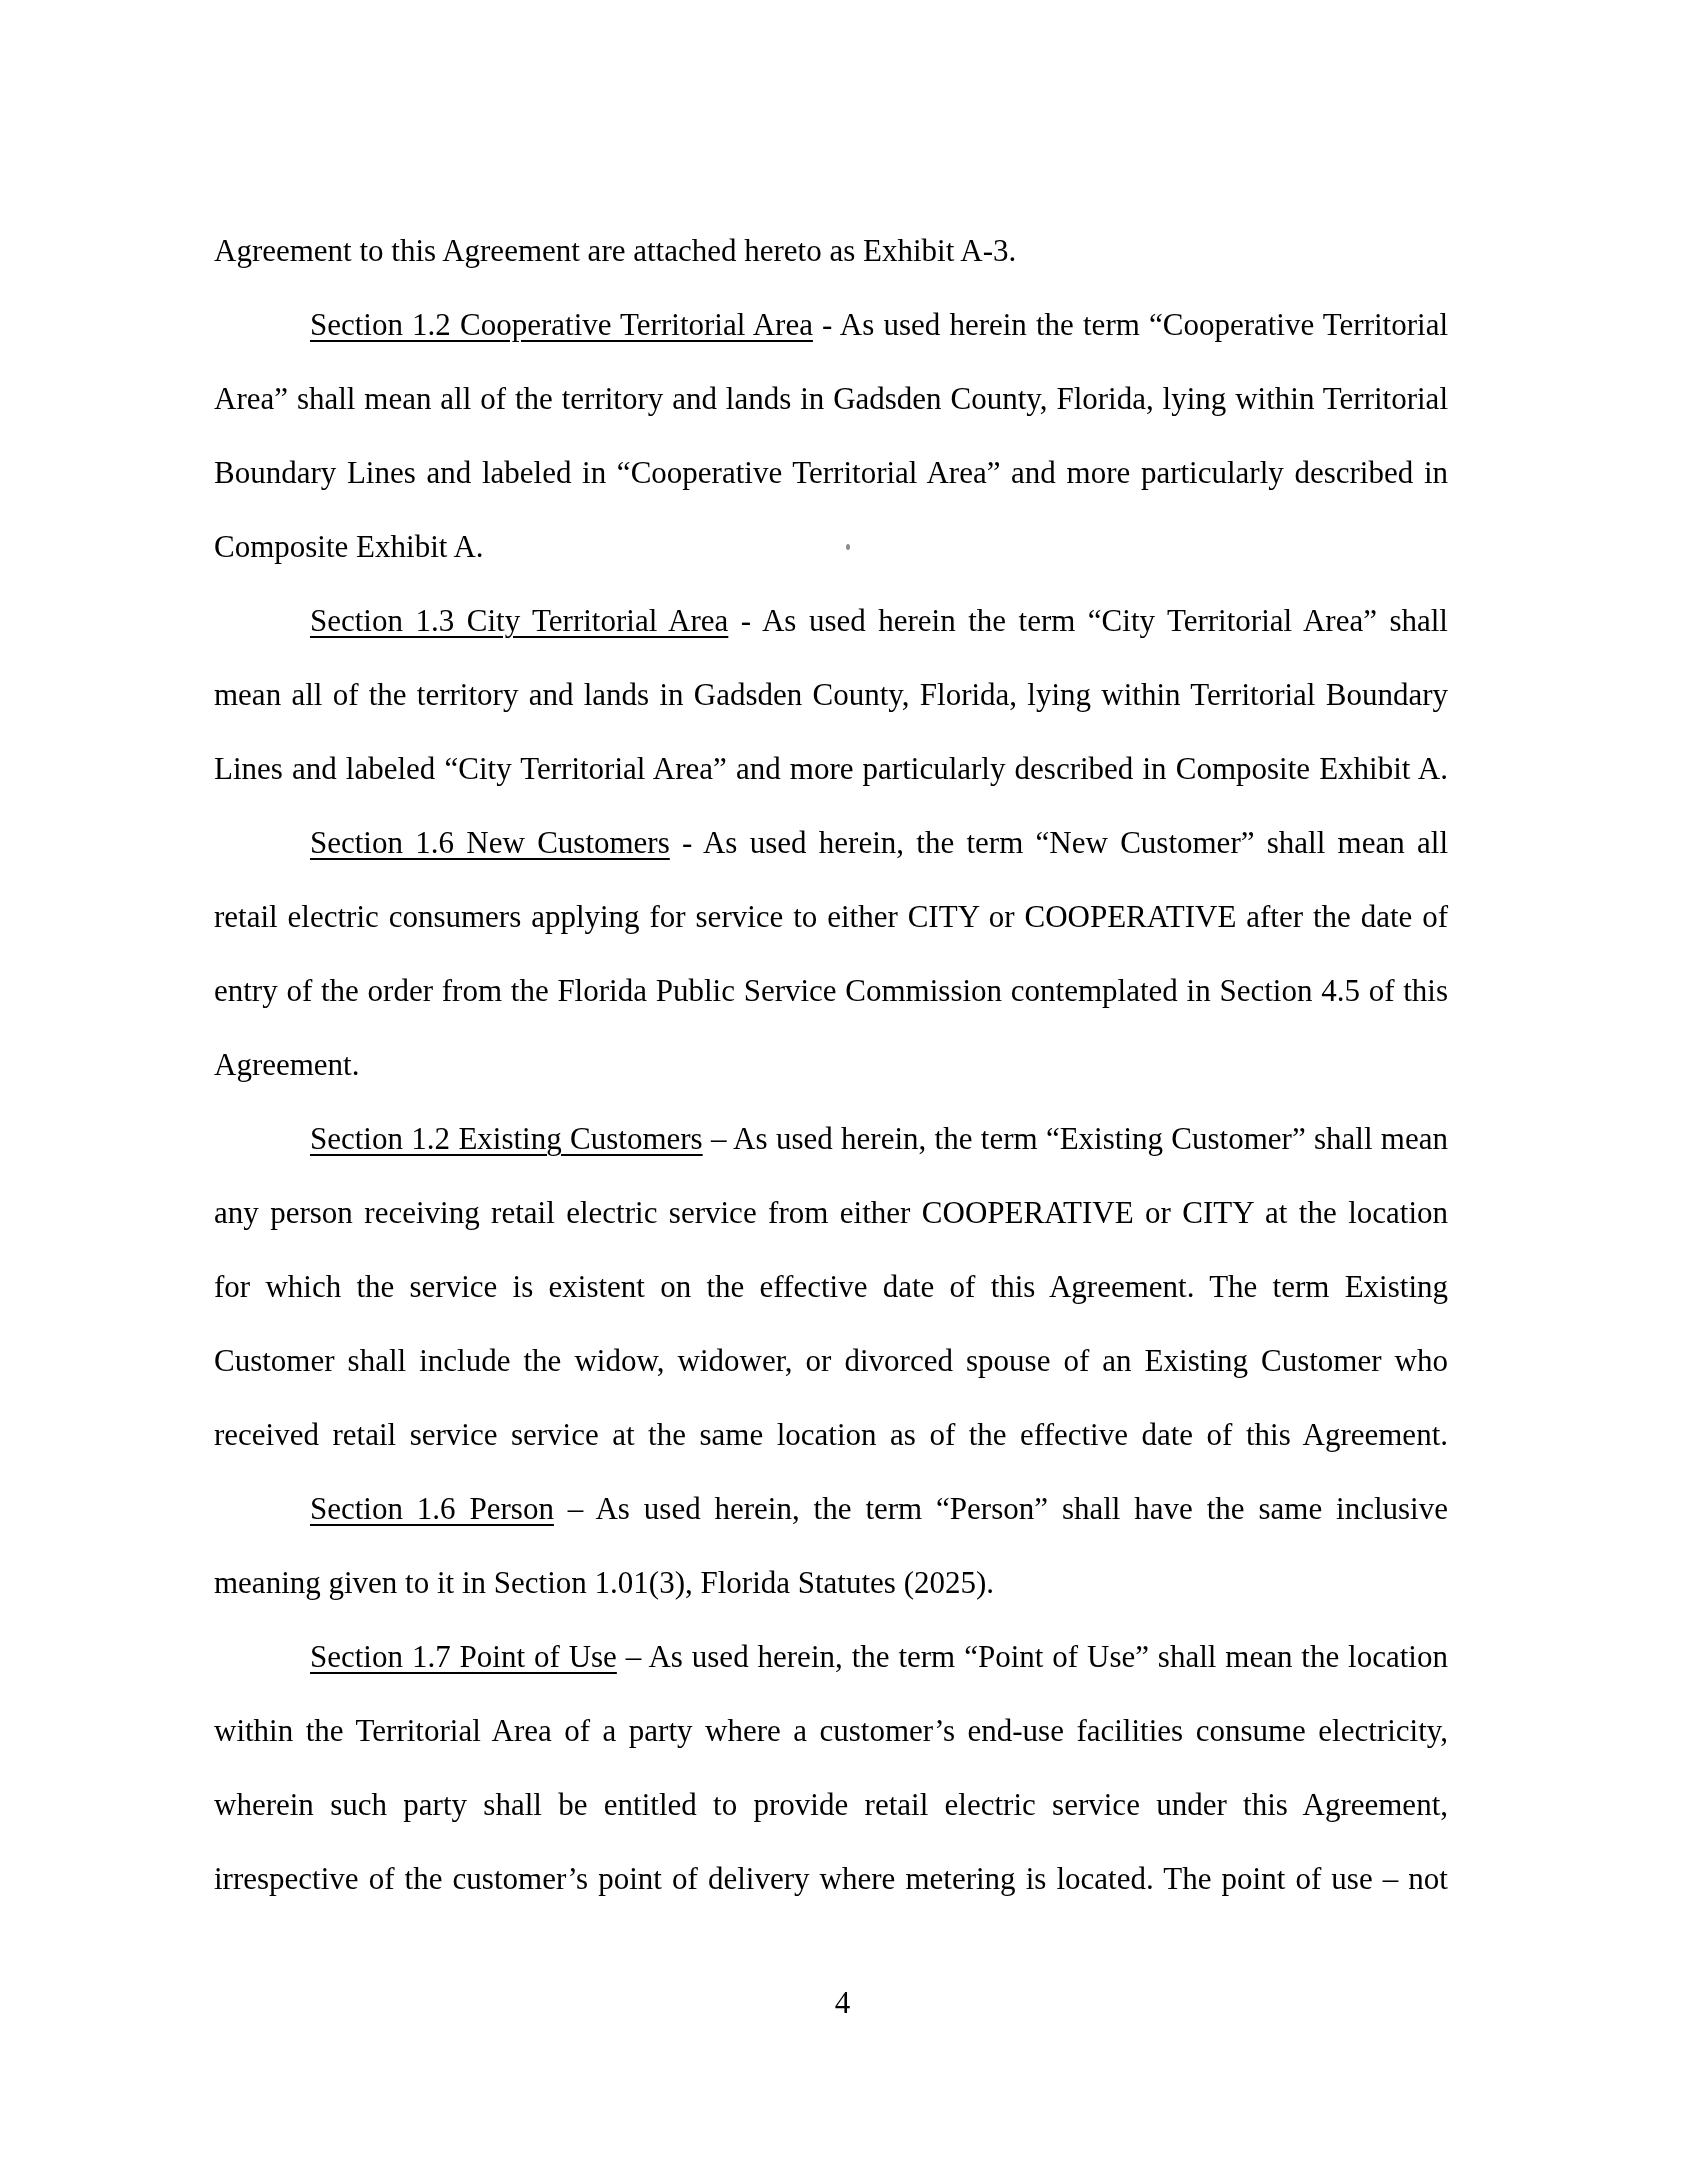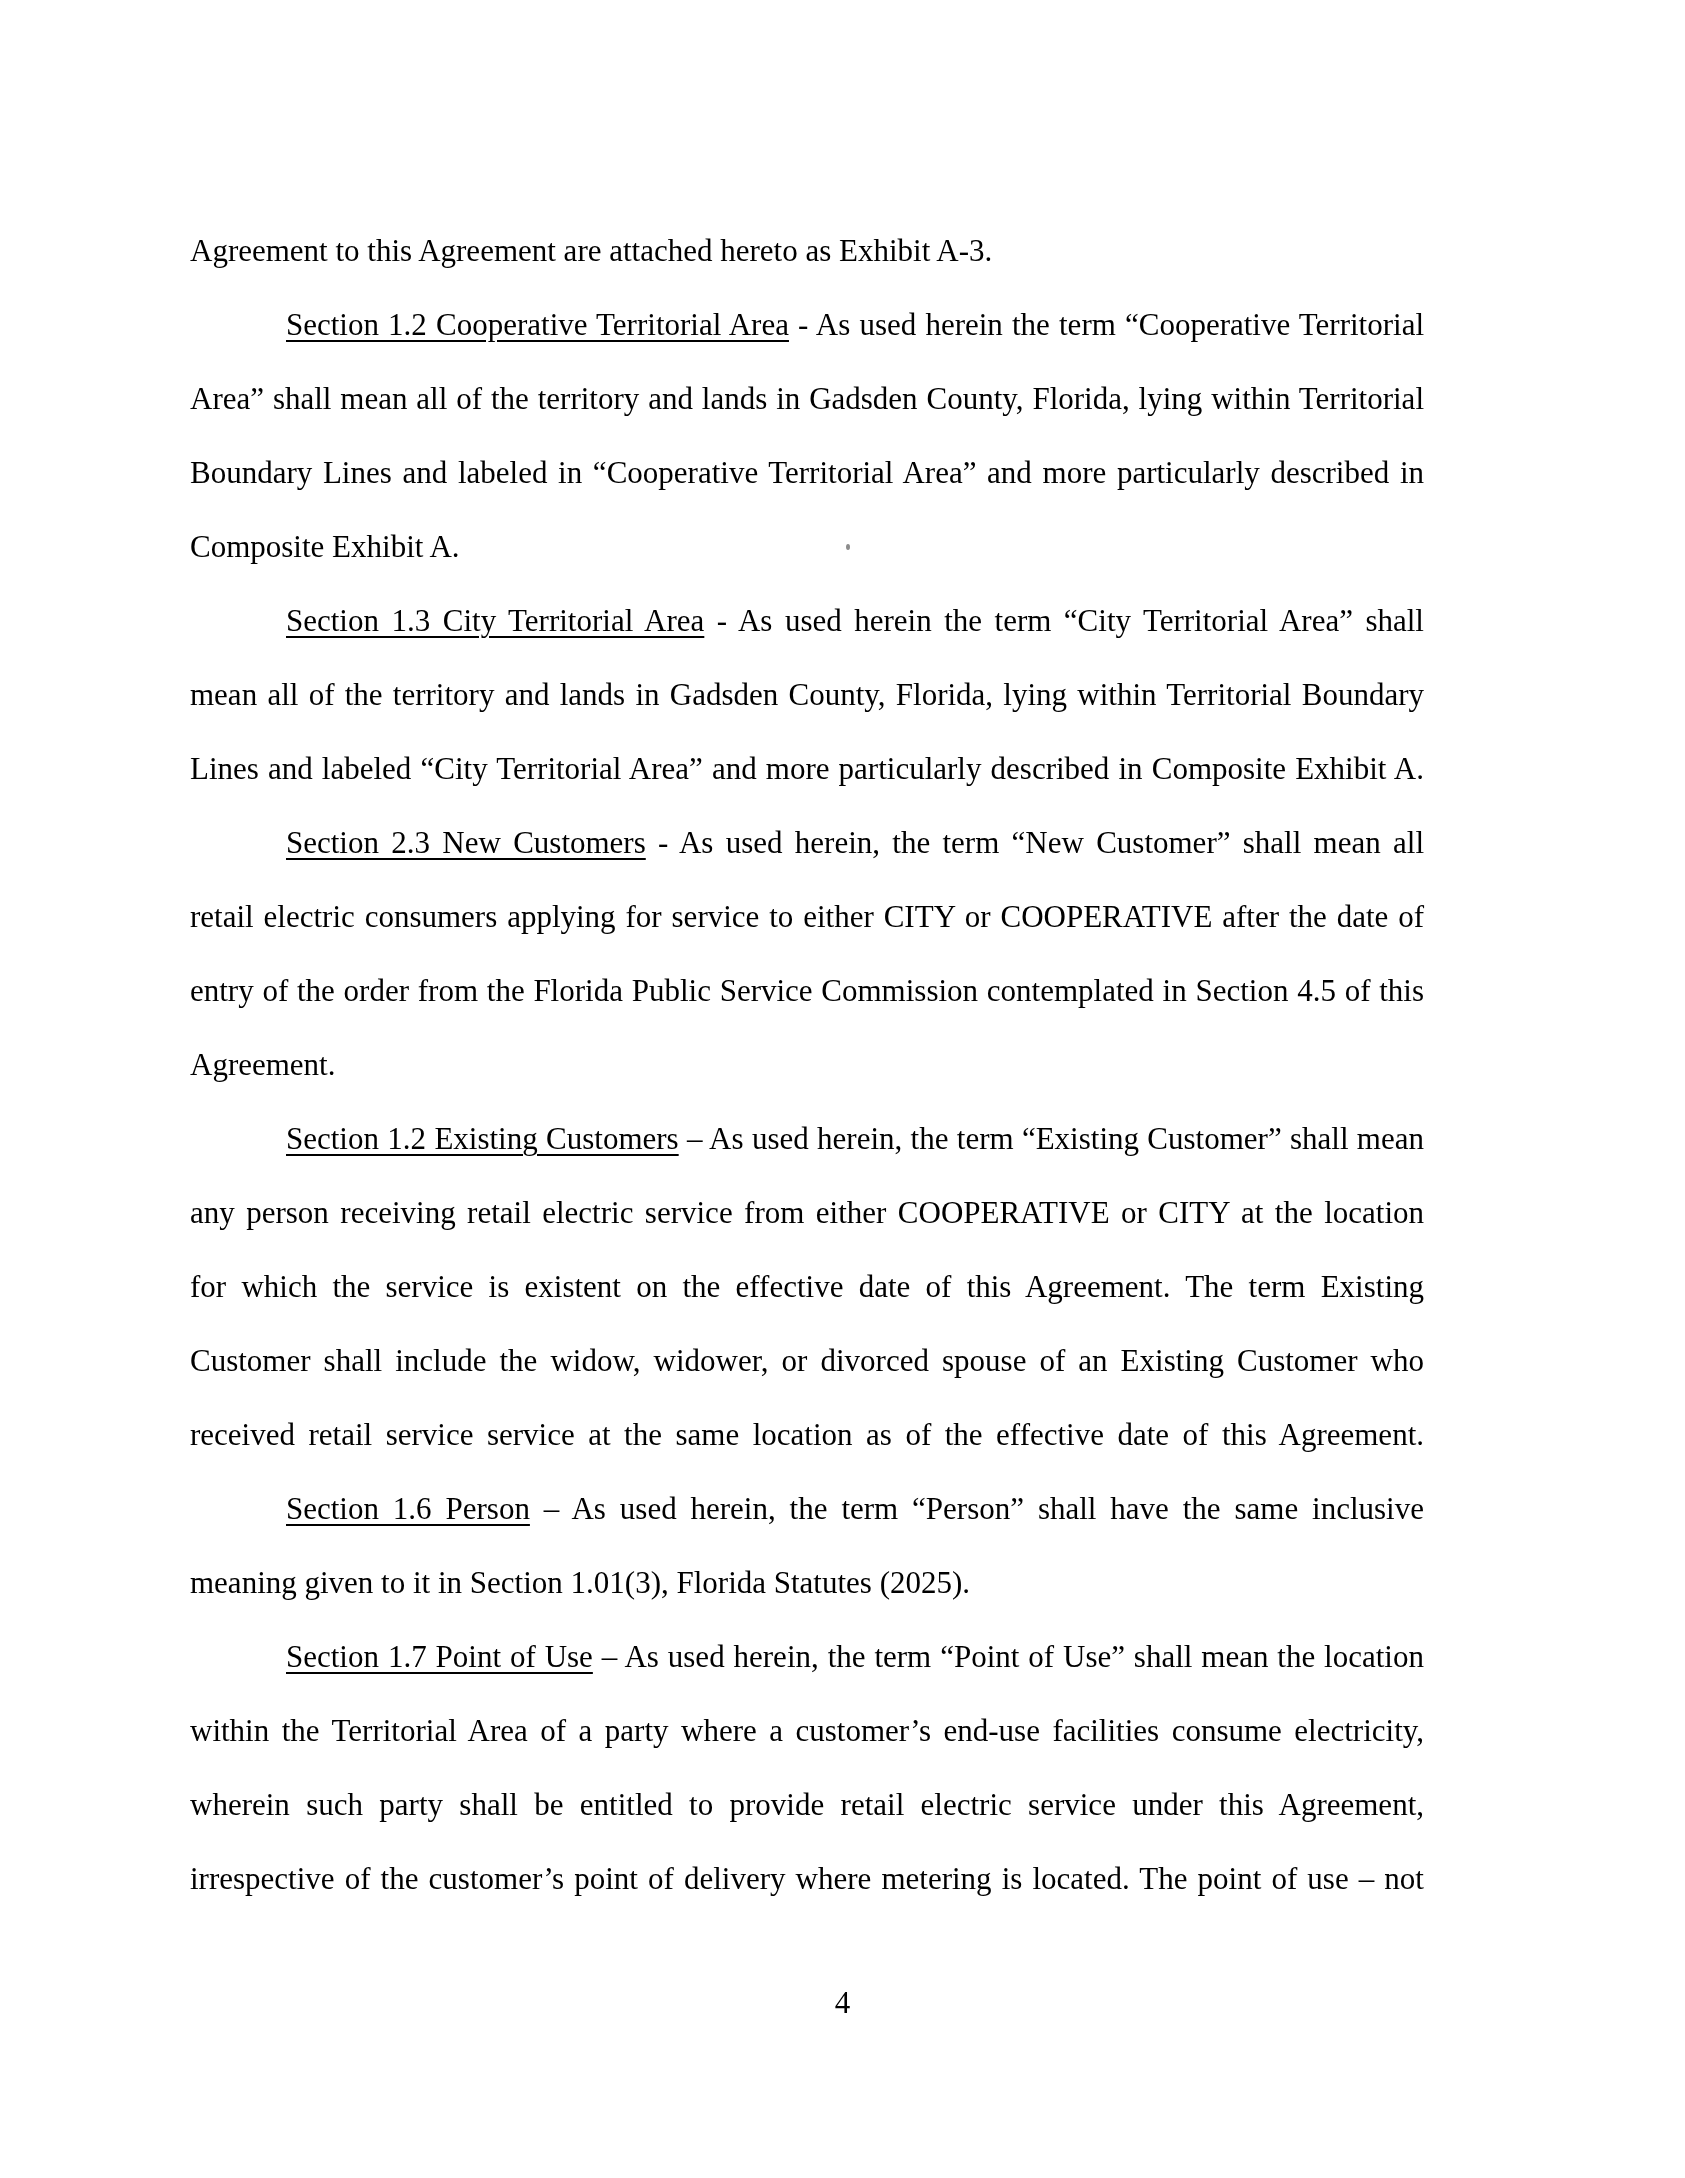--- a/index.html
+++ b/index.html
@@ -11,21 +11,21 @@
     position: relative;
     width: 1685px;
     height: 2178px;
     background: #ffffff;
     font-family: "Liberation Serif", "DejaVu Serif", serif;
     color: #000000;
     overflow: hidden;
   }
   .textblock {
     position: absolute;
-    left: 190px;
+    left: 214px;
     top: 214px;
     width: 1234px;
   }
   .line {
     font-size: 31px;
     height: 74px;
     line-height: 74px;
     white-space: normal;
     text-align: left;
     text-justify: inter-word;
@@ -69,21 +69,21 @@
 <div class="page">
   <div class="textblock" id="textblock">
       <div class="line">Agreement to this Agreement are attached hereto as Exhibit A-3.</div>
       <div class="line indent justify"><span class="u">Section 1.2 Cooperative Territorial Area</span> - As used herein the term “Cooperative Territorial</div>
       <div class="line justify">Area” shall mean all of the territory and lands in Gadsden County, Florida, lying within Territorial</div>
       <div class="line justify">Boundary Lines and labeled in “Cooperative Territorial Area” and more particularly described in</div>
       <div class="line">Composite Exhibit A.</div>
       <div class="line indent justify"><span class="u">Section 1.3 City Territorial Area</span> - As used herein the term “City Territorial Area” shall</div>
       <div class="line justify">mean all of the territory and lands in Gadsden County, Florida, lying within Territorial Boundary</div>
       <div class="line justify">Lines and labeled “City Territorial Area” and more particularly described in Composite Exhibit A.</div>
-      <div class="line indent justify"><span class="u">Section 2.3 New Customers</span> - As used herein, the term “New Customer” shall mean all</div>
+      <div class="line indent justify"><span class="u">Section 1.6 New Customers</span> - As used herein, the term “New Customer” shall mean all</div>
       <div class="line justify">retail electric consumers applying for service to either CITY or COOPERATIVE after the date of</div>
       <div class="line justify">entry of the order from the Florida Public Service Commission contemplated in Section 4.5 of this</div>
       <div class="line">Agreement.</div>
       <div class="line indent justify"><span class="u">Section 1.2 Existing Customers</span> – As used herein, the term “Existing Customer” shall mean</div>
       <div class="line justify">any person receiving retail electric service from either COOPERATIVE or CITY at the location</div>
       <div class="line justify">for which the service is existent on the effective date of this Agreement. The term Existing</div>
       <div class="line justify">Customer shall include the widow, widower, or divorced spouse of an Existing Customer who</div>
       <div class="line justify">received retail service service at the same location as of the effective date of this Agreement.</div>
       <div class="line indent justify"><span class="u">Section 1.6 Person</span> – As used herein, the term “Person” shall have the same inclusive</div>
       <div class="line">meaning given to it in Section 1.01(3), Florida Statutes (2025).</div>

